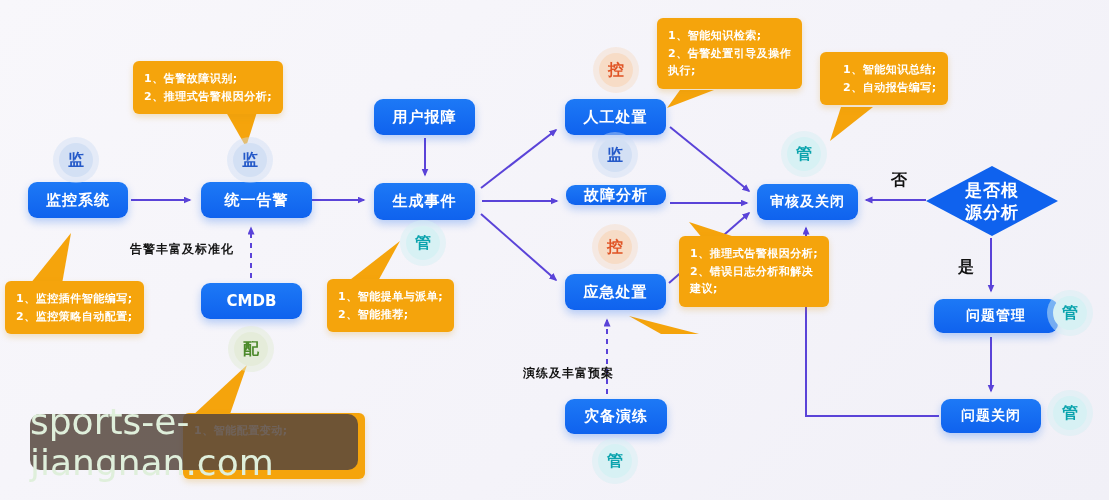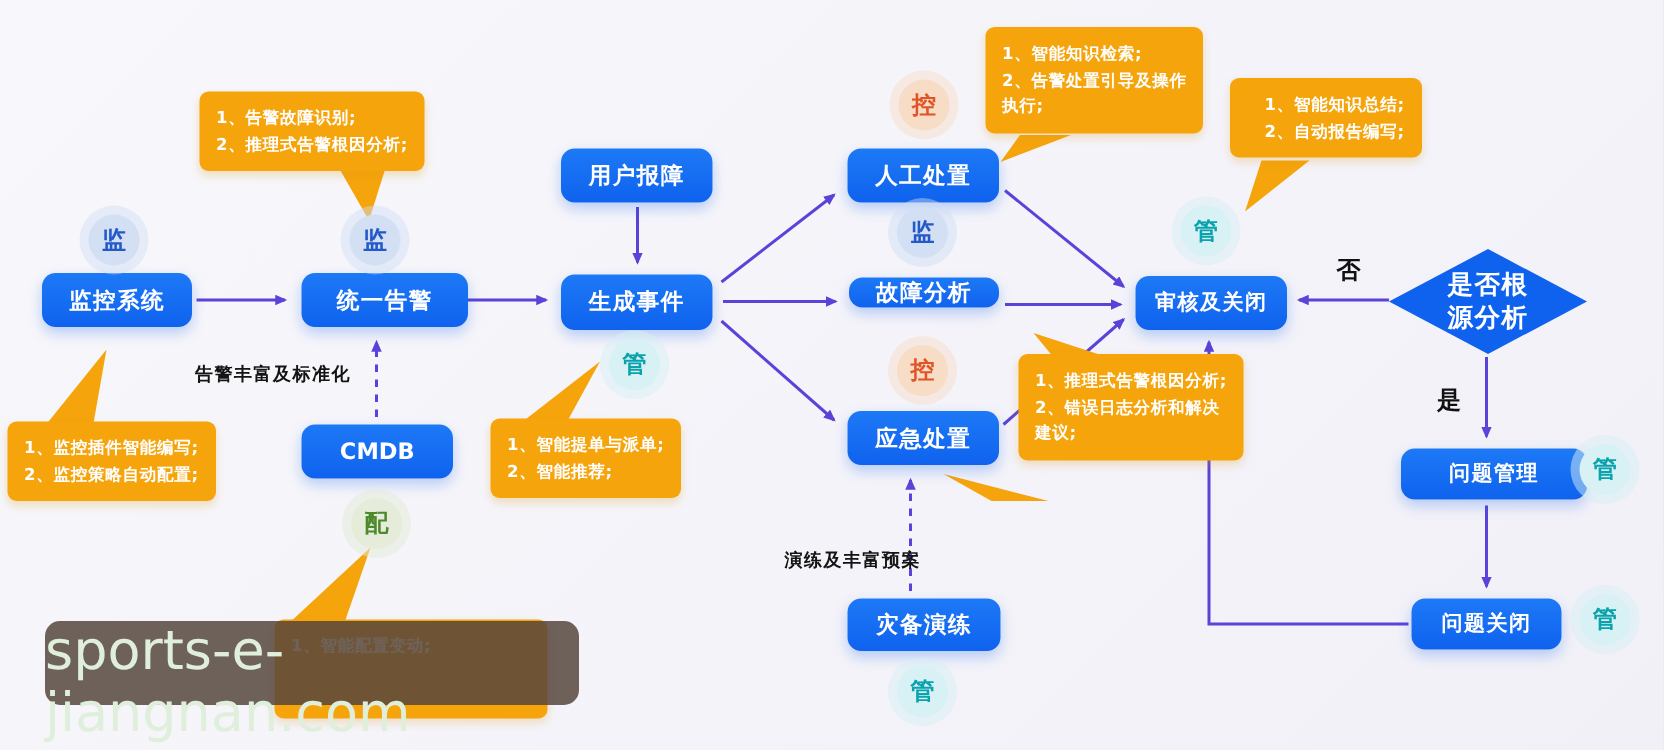--- a/index.html
+++ b/index.html
@@ -37,23 +37,23 @@
     font-size:11px;font-weight:700;line-height:1.6;white-space:pre;
     padding:9px 11px;border-radius:6px;letter-spacing:.5px;
     box-shadow:0 3px 6px rgba(220,150,20,.25);
   }
   .flow-label{
     position:absolute;z-index:3;color:#141414;font-weight:800;font-size:12px;
     letter-spacing:1px;white-space:nowrap;
   }
   .yn-label{position:absolute;z-index:3;color:#111;font-weight:800;font-size:16px;}
   .watermark{
-    position:absolute;z-index:9;left:30px;top:414px;width:356px;height:56px;
+    position:absolute;z-index:9;left:30px;top:414px;width:328px;height:56px;
     background:rgba(86,70,61,.85);border-radius:10px;
-    display:flex;align-items:flex-start;justify-content:center;
+    display:flex;align-items:center;justify-content:center;
     color:#dfefdb;font-size:36px;font-weight:400;letter-spacing:0;
   }
 </style>
 </head>
 <body>
 
 <div class="stage">
 
   <svg class="wires" width="1109" height="500" viewBox="0 0 1109 500">
     <defs>

